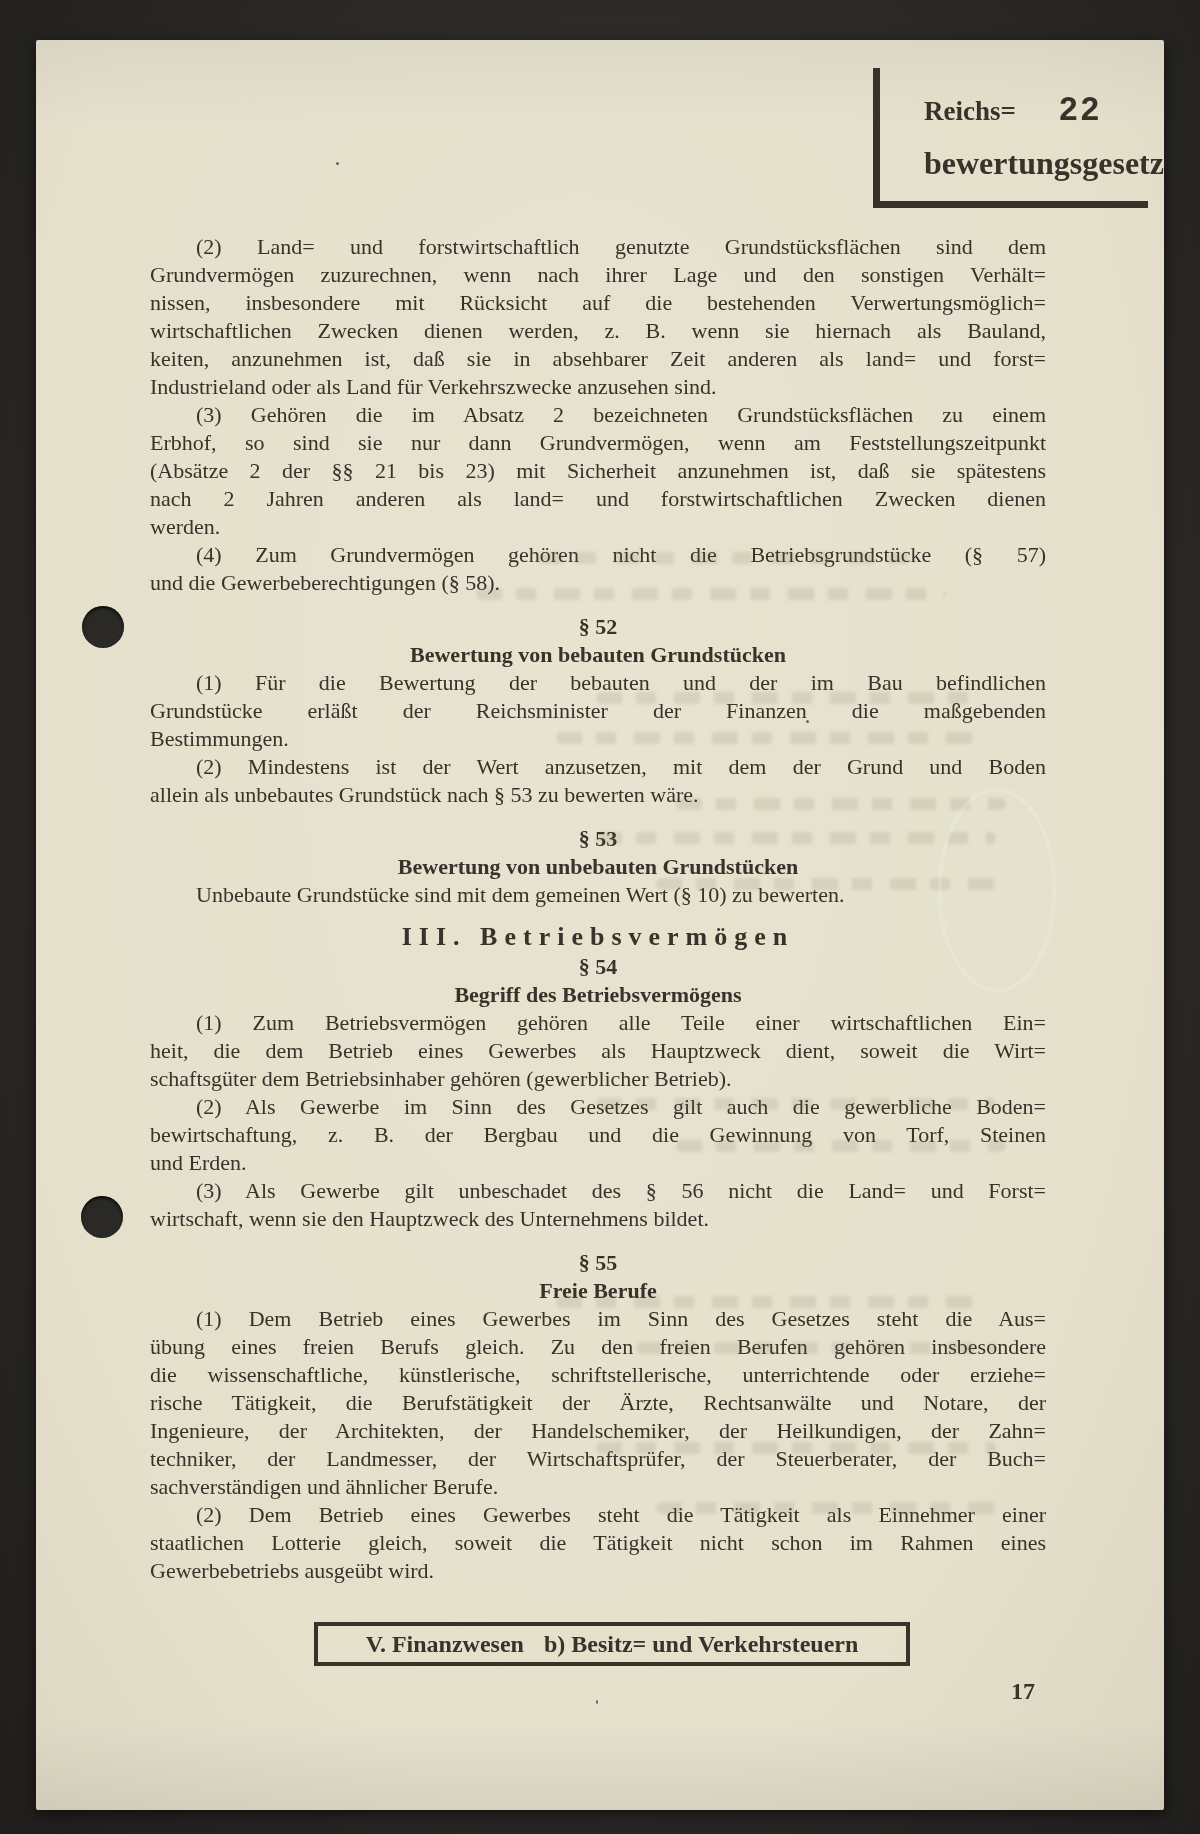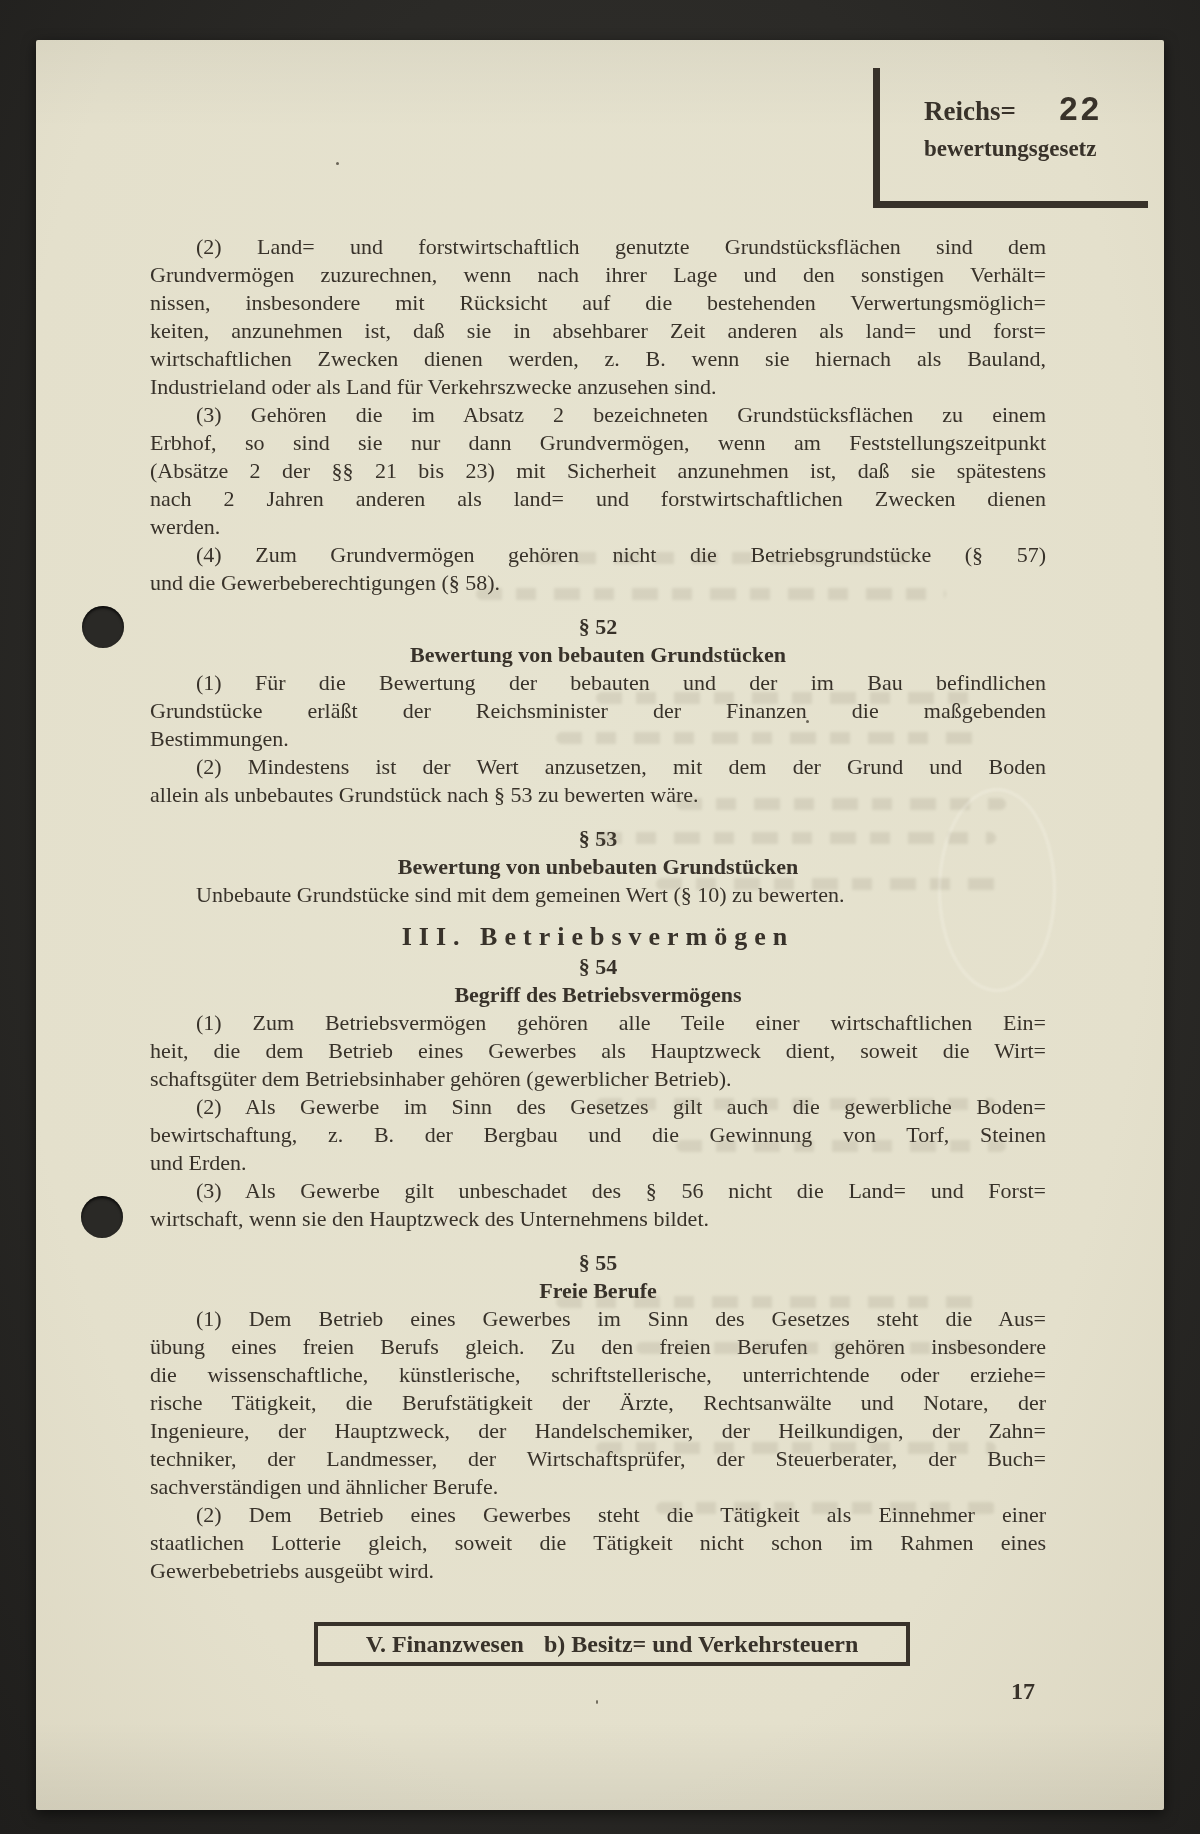--- a/index.html
+++ b/index.html
@@ -20,21 +20,21 @@
     border-radius:2px;
   }
   
   .corner-label{
     position:absolute;left:837px;top:28px;width:275px;height:140px;
     box-sizing:border-box;border-left:7px solid var(--ink,#38322a);border-bottom:7px solid var(--ink,#38322a);
     padding:26px 0 0 44px;color:var(--ink,#38322a);font-weight:bold;
   }
   .corner-row1{display:flex;align-items:baseline;font-size:27px;line-height:30px;}
   .corner-num{margin-left:auto;margin-right:46px;font:900 33px/30px "Liberation Sans","DejaVu Sans",sans-serif;letter-spacing:3px;}
-  .corner-row2{font-size:23px;line-height:30px;margin-top:8px;}
+  .corner-row2{font-size:32px;line-height:30px;margin-top:22px;}
   
   .text-column{
     position:absolute;left:114px;top:193px;width:896px;
     color:var(--ink,#38322a);font-size:22px;line-height:28px;
   }
   .line{text-align:justify;text-align-last:justify;}
   .line.first{text-indent:46px;}
   .line.plast{text-align-last:left;}
   .center{text-align:center;font-weight:bold;}
   .article{margin-top:16px;}
@@ -72,22 +72,22 @@
         <span class="corner-num">22</span>
       </div>
       <div class="corner-row2">bewertungsgesetz</div>
     </div>
 
     <div class="text-column">
         <div class="para">
           <div class="line first">(2) Land= und forstwirtschaftlich genutzte Grundstücksflächen sind dem</div>
           <div class="line">Grundvermögen zuzurechnen, wenn nach ihrer Lage und den sonstigen Verhält=</div>
           <div class="line">nissen, insbesondere mit Rücksicht auf die bestehenden Verwertungsmöglich=</div>
+          <div class="line">wirtschaftlichen Zwecken dienen werden, z. B. wenn sie hiernach als Bauland,</div>
           <div class="line">keiten, anzunehmen ist, daß sie in absehbarer Zeit anderen als land= und forst=</div>
-          <div class="line">wirtschaftlichen Zwecken dienen werden, z. B. wenn sie hiernach als Bauland,</div>
           <div class="line plast">Industrieland oder als Land für Verkehrszwecke anzusehen sind.</div>
         </div>
         <div class="para">
           <div class="line first">(3) Gehören die im Absatz 2 bezeichneten Grundstücksflächen zu einem</div>
           <div class="line">Erbhof, so sind sie nur dann Grundvermögen, wenn am Feststellungszeitpunkt</div>
           <div class="line">(Absätze 2 der §§ 21 bis 23) mit Sicherheit anzunehmen ist, daß sie spätestens</div>
           <div class="line">nach 2 Jahren anderen als land= und forstwirtschaftlichen Zwecken dienen</div>
           <div class="line plast">werden.</div>
         </div>
         <div class="para">
@@ -127,21 +127,21 @@
           <div class="line first">(3) Als Gewerbe gilt unbeschadet des § 56 nicht die Land= und Forst=</div>
           <div class="line plast">wirtschaft, wenn sie den Hauptzweck des Unternehmens bildet.</div>
         </div>
         <div class="center article">§ 55</div>
         <div class="center subtitle">Freie Berufe</div>
         <div class="para">
           <div class="line first">(1) Dem Betrieb eines Gewerbes im Sinn des Gesetzes steht die Aus=</div>
           <div class="line">übung eines freien Berufs gleich. Zu den freien Berufen gehören insbesondere</div>
           <div class="line">die wissenschaftliche, künstlerische, schriftstellerische, unterrichtende oder erziehe=</div>
           <div class="line">rische Tätigkeit, die Berufstätigkeit der Ärzte, Rechtsanwälte und Notare, der</div>
-          <div class="line">Ingenieure, der Hauptzweck, der Handelschemiker, der Heilkundigen, der Zahn=</div>
+          <div class="line">Ingenieure, der Architekten, der Handelschemiker, der Heilkundigen, der Zahn=</div>
           <div class="line">techniker, der Landmesser, der Wirtschaftsprüfer, der Steuerberater, der Buch=</div>
           <div class="line plast">sachverständigen und ähnlicher Berufe.</div>
         </div>
         <div class="para">
           <div class="line first">(2) Dem Betrieb eines Gewerbes steht die Tätigkeit als Einnehmer einer</div>
           <div class="line">staatlichen Lotterie gleich, soweit die Tätigkeit nicht schon im Rahmen eines</div>
           <div class="line plast">Gewerbebetriebs ausgeübt wird.</div>
         </div>
       </div>
 

